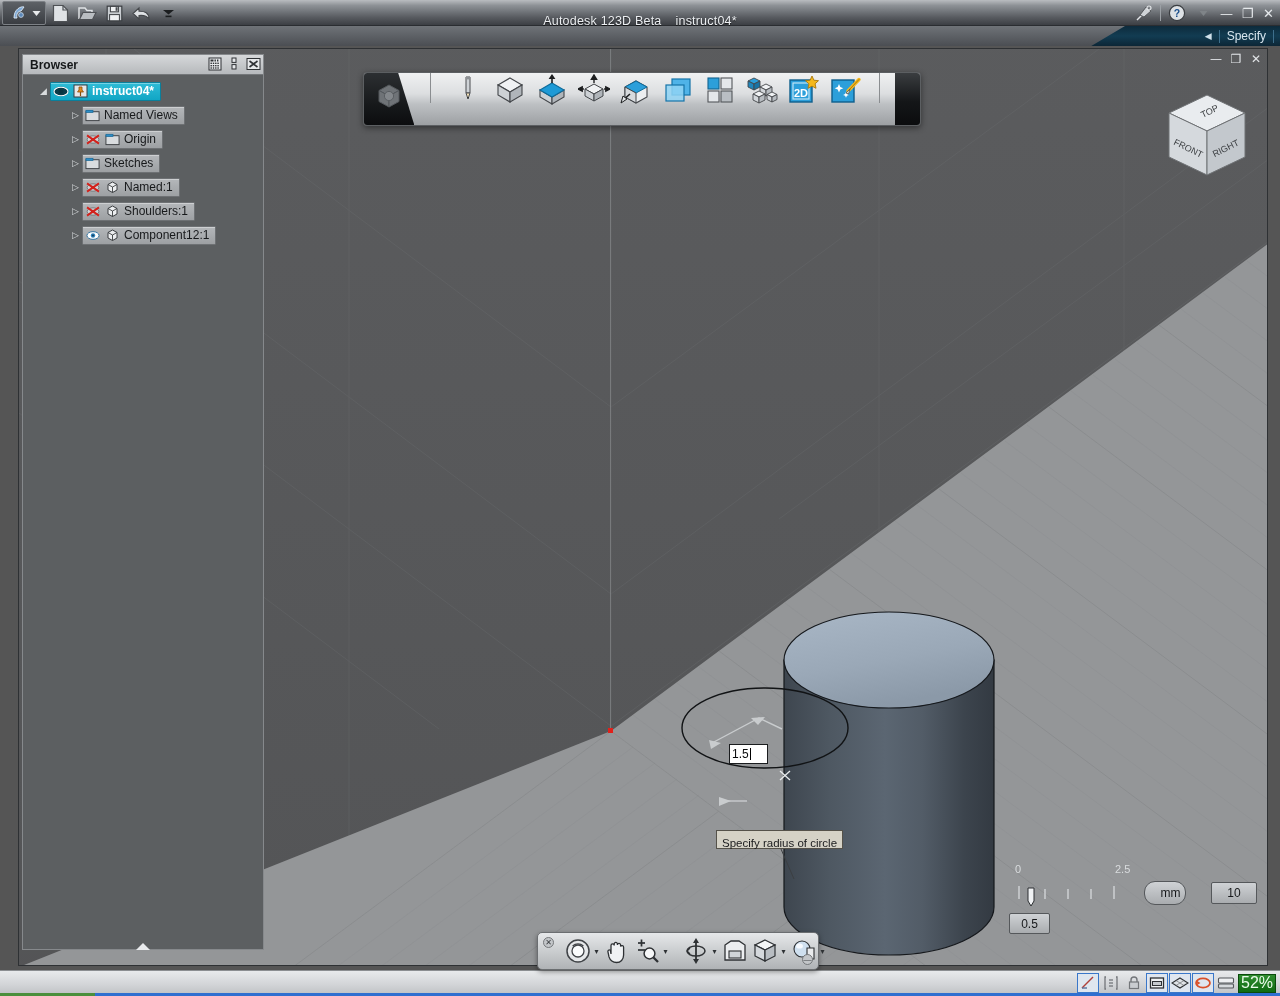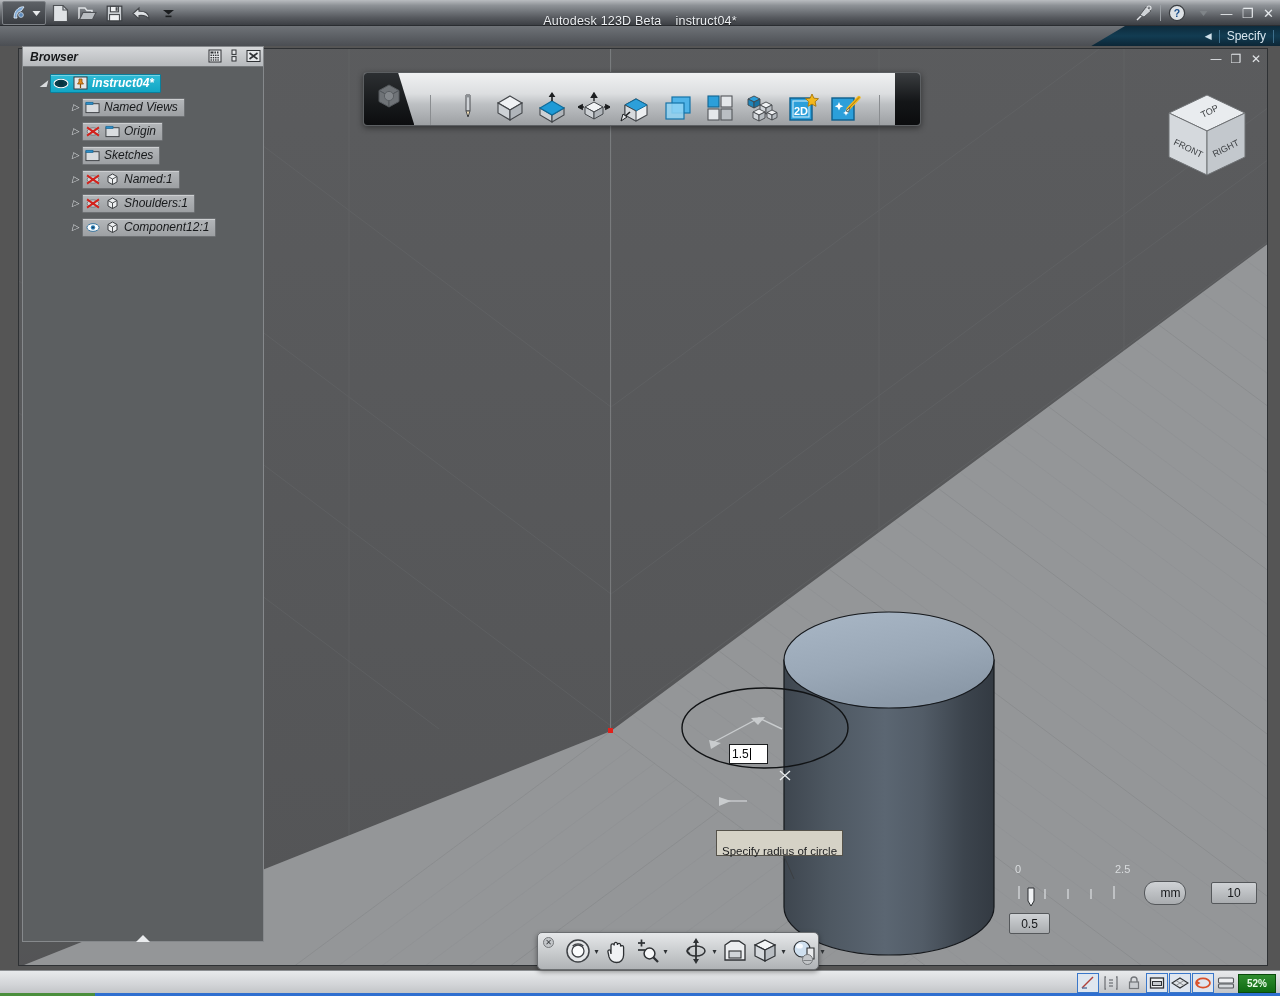--- a/index.html
+++ b/index.html
@@ -72,24 +72,23 @@
   .vp-grid line { stroke:#6e7173; stroke-width:1; }
   
   .vp-floor { position:absolute; inset:0; }
 
   .vp-titlebtns { position:absolute; right:4px; top:3px; display:flex; gap:6px; z-index:9; }
   .vp-wbtn { width:14px; height:14px; display:flex; align-items:center; justify-content:center;
              color:#e2e5e8; font-size:12px; font-family:"DejaVu Sans", sans-serif; }
 
   
   .browser {
-    position:absolute; left:22px; top:46px; width:242px; height:896px;
+    position:absolute; left:22px; top:54px; width:242px; height:896px;
     border:1px solid #86898c; background:#5c5f61;
     z-index: 20;
-    font-style: italic;
   }
   .browser-head {
     height:20px; background:linear-gradient(180deg,#d6d8da,#b6b9bc);
     border-bottom:1px solid #74777a; display:flex; align-items:center;
     position: relative;
   }
   .browser-title { font-size:12px; font-weight:bold; color:#16181a; padding-left:7px; }
   .browser-head-btns { position:absolute; right:2px; top:1px; display:flex; gap:3px; align-items:center; }
   .bh-btn { width:16px; height:16px; display:flex; align-items:center; justify-content:center; }
   .browser-body { position:relative; height:874px; padding:6px 0 0 0; background:transparent; }
@@ -117,21 +116,21 @@
     width:0; height:0; border-left:7px solid transparent; border-right:7px solid transparent;
     border-bottom:7px solid #e9ebed;
   }
 
   
   .maintoolbar {
     position:absolute; left:363px; top:72px; width:558px; height:54px; z-index:18;
     background:linear-gradient(180deg,#f0f1f2 0%,#dcdee0 40%,#bdc0c3 60%,#9da0a3 100%);
     border:1px solid #5c5f62; border-radius:4px;
     box-shadow:0 2px 6px rgba(0,0,0,.45);
-    display:flex; align-items:flex-end;gap:7px;
+    display:flex; align-items:flex-start;gap:7px;
   }
   .mt-cap-left {
     width:92px; height:52px;
     background:linear-gradient(180deg,#2c2f32 0%,#17191b 60%,#0c0d0f 100%);
     border-radius:3px 0 0 3px;
     clip-path: polygon(0 0, 68% 0, 100% 100%, 0 100%);
     display:flex; align-items:center; justify-content:center;
   }
   .mt-cap-right {
     width:45px; height:52px; margin-left:auto;
@@ -150,21 +149,21 @@
   .radius-input {
     position:absolute; left:729px; top:744px; width:39px; height:20px;
     background:#fff; border:1px solid #1a1c1e;
     font-size:12px; color:#0b0c0d; line-height:18px; padding-left:2px;
     z-index:14; font-family:"Liberation Sans", sans-serif;
   }
   .radius-caret { display:inline-block; width:1px; height:12px; background:#000; vertical-align:-2px; margin-left:1px; }
   .tooltip {
     position:absolute; left:716px; top:830px; height:19px;
     background:#d5d2c6; border:1px solid #55524a;
-    font-size:11.5px; color:#1b1c1e; line-height:17px; padding:12px 5px;
+    font-size:11.5px; color:#1b1c1e; line-height:17px; padding:4px 5px;
     z-index:15;
   }
 
   
   .measure { position:absolute; right:8px; bottom:22px; width:250px; height:80px; z-index:16; }
   .m-tick-lbl { position:absolute; font-size:11px; color:#d9dcde; font-family:"Liberation Sans", sans-serif; }
   .m-chip {
     position:absolute; background:linear-gradient(180deg,#cfd2d5,#a9acaf);
     border:1px solid #55585b; border-radius:2px;
     font-size:12px; color:#17191b; display:flex; align-items:center; justify-content:center;
@@ -201,22 +200,22 @@
   .sb-text {
     position:absolute; left:0; top:0; width:1280px; height:23px; line-height:23px;
     text-align:center; font-size:12px; color:#202325;
   }
   .sb-right { position:absolute; right:4px; top:2px; height:20px; display:flex; align-items:center; gap:1px; }
   .sb-btn { width:22px; height:20px; display:flex; align-items:center; justify-content:center;
             border:1px solid transparent; }
   .sb-btn.on { border:1px solid #3a77c9; background:#dfe6ef; }
   .sb-zoom {
     width:38px; height:19px; background:linear-gradient(180deg,#2f8c2f,#0f6b12);
-    border:1px solid #0a4a0c; color:#eafbea; font-size:10px;
-    display:flex; align-items:center; justify-content:center;font-weight:bold;
+    border:1px solid #0a4a0c; color:#eafbea; font-size:16px;
+    display:flex; align-items:center; justify-content:center;
   }
 </style>
 </head>
 <body>
 
 <div id="app">
 
   <div class="titlebar">
 
     <div class="tb-appbtn">

